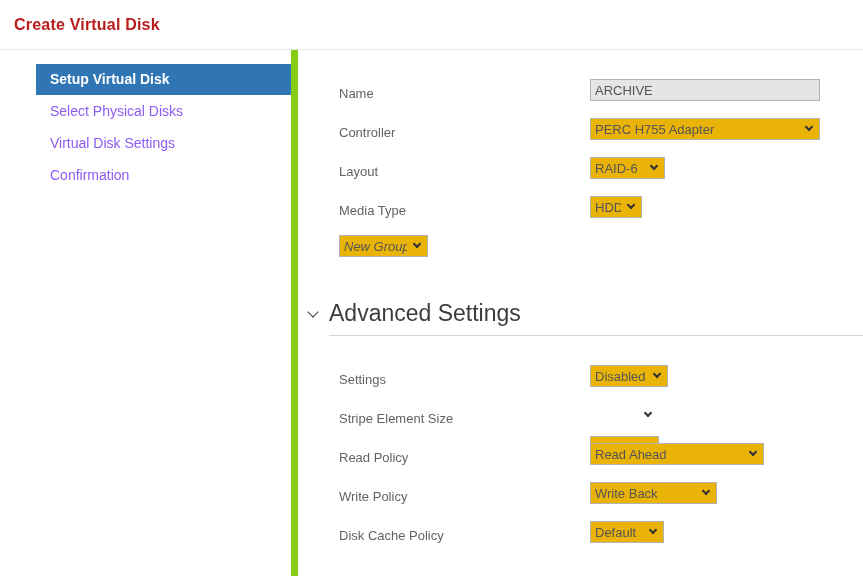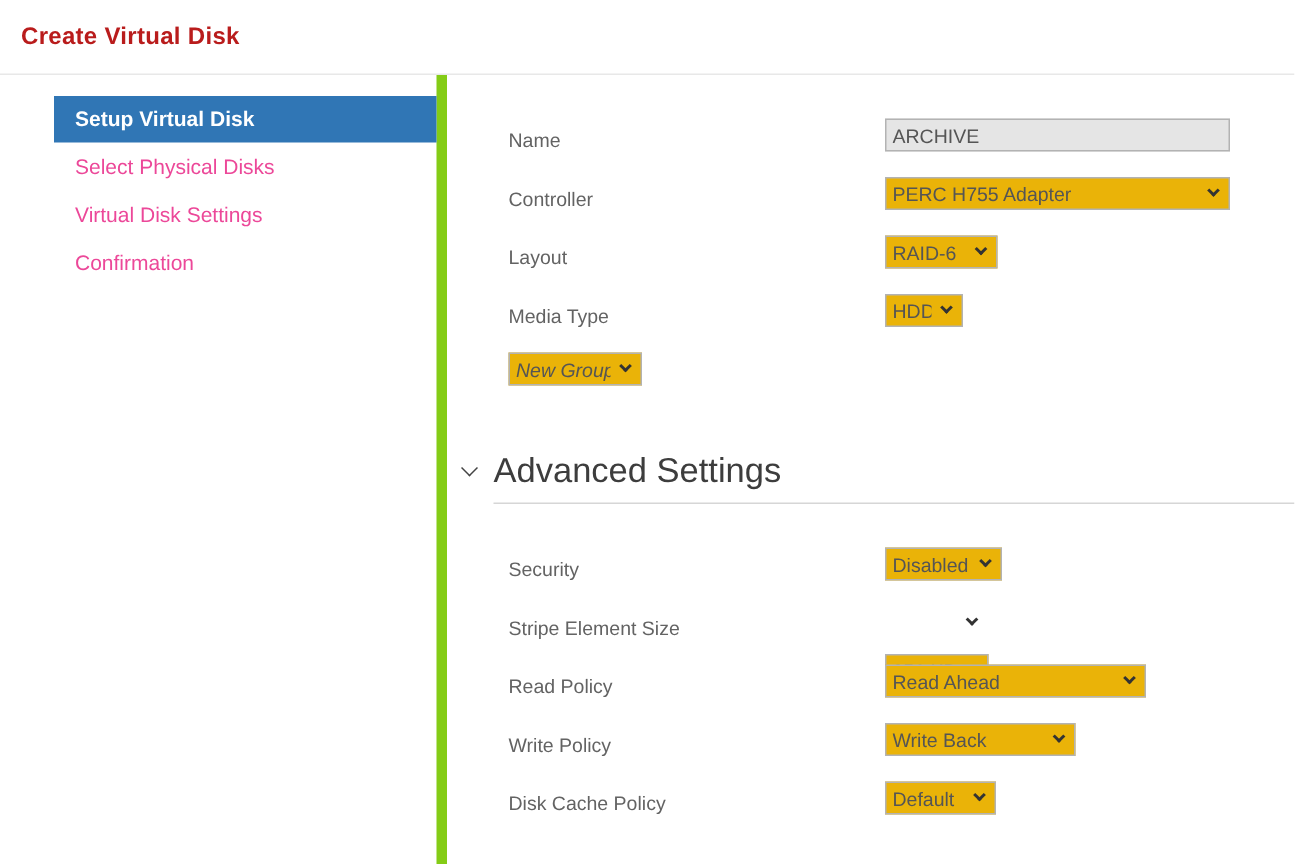--- a/index.html
+++ b/index.html
@@ -34,21 +34,21 @@
   .sidebar {
     flex: 0 0 298px; width: 298px;
     border-right: 7px solid #84cc16;
     padding-top: 14px;
     padding-left: 36px;
   }
   .step {
     height: 32px; line-height: 32px;
     padding-left: 14px;
     font-size: 14px;
-    color: #ec4899;
+    color: #8b5cf6;
     white-space: nowrap;
     cursor: default;
   }
   .step.active {
     height: 31px; line-height: 31px;
     background: #3076b5;
     color: #ffffff;
     font-weight: 700;
     cursor: pointer;
   }
@@ -168,21 +168,21 @@
         </div>
 
       <section>
         <div class="adv-header">
           <span class="adv-chevron"></span>
           <h2>Advanced Settings</h2>
         </div>
         <div class="adv-divider"></div>
         <div id="advanced-fields">
             <div class="form-row">
-              <div class="form-label">Security</div>
+              <div class="form-label">Settings</div>
               <span class="select-wrap"><select style="width: 78px;"><option>Disabled</option></select><span class="caret"></span></span>
             </div>
             <div class="form-row">
               <div class="form-label">Stripe Element Size</div>
               <span class="select-wrap"><select style="width: 69px; margin-top: 32px;"><option>256 KB</option></select><span class="caret"></span></span>
             </div>
             <div class="form-row">
               <div class="form-label">Read Policy</div>
               <span class="select-wrap"><select style="width: 174px;"><option>Read Ahead</option></select><span class="caret"></span></span>
             </div>

